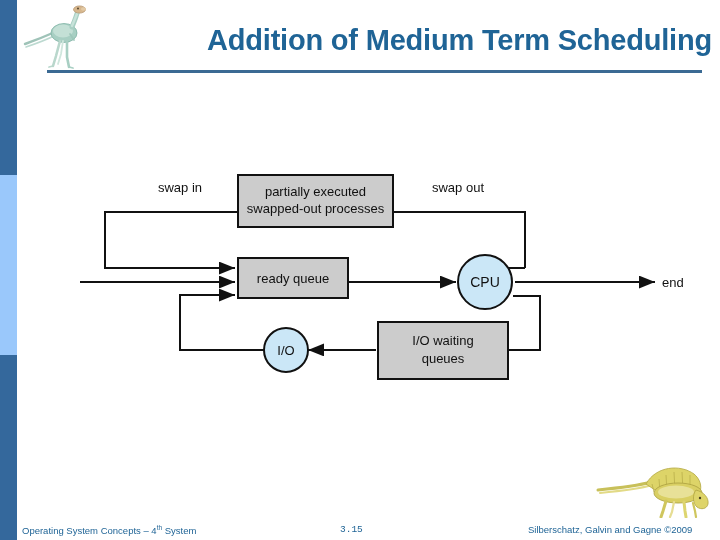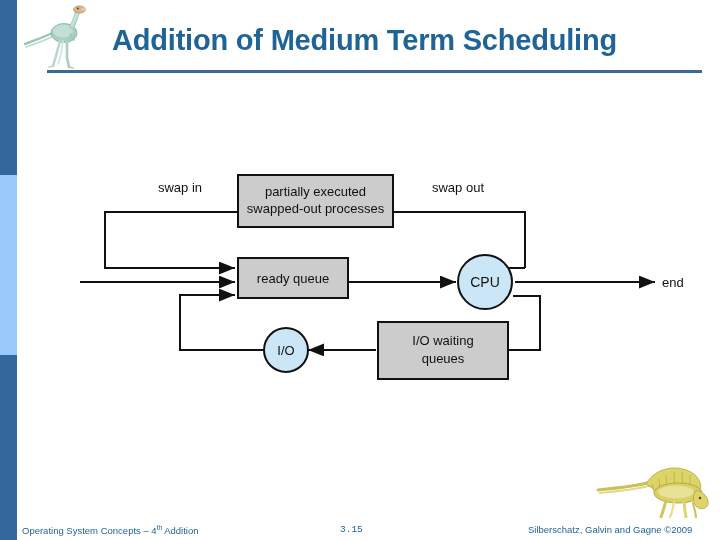--- a/index.html
+++ b/index.html
@@ -25,20 +25,21 @@
   .bar-mid    { top: 175px; height: 180px; background: #9ac8fb; }
   .bar-bottom { top: 355px; height: 185px; background: #34689c; }
 
   
   .title-area {
     position: absolute;
     left: 17px;
     top: 0;
     width: 688px;
     height: 100px;
+    text-align: right;
   }
   .slide-title {
     position: absolute;
     left: 95px;
     top: 24px;
     width: 600px;
     font-size: 29px;
     font-weight: bold;
     color: #1f6496;
     letter-spacing: -0.2px;
@@ -221,17 +222,17 @@
     <path d="M100 28 C108 30 113 36 112 42 C111 47 105 48 101 45 C97 42 96 33 100 28 Z" fill="#ded46a" stroke="#b0a544" stroke-width="0.8"></path>
     <circle cx="104" cy="36" r="1.2" fill="#4a4220"></circle>
 
     <path d="M70 39 L67 49 L65 55" stroke="#cfc65e" stroke-width="3" fill="none" stroke-linecap="round"></path>
     <path d="M88 40 L89 49 L90 55" stroke="#ddd56f" stroke-width="3" fill="none" stroke-linecap="round"></path>
     <path d="M78 40 L76 50 L74 55" stroke="#e6dd93" stroke-width="2.2" fill="none" stroke-linecap="round"></path>
     <path d="M97 41 L99 49 L100 55" stroke="#cfc65e" stroke-width="2.2" fill="none" stroke-linecap="round"></path>
   </g>
 </svg>
 
-<div class="footer-left"><span>Operating System Concepts – 4</span><sup>th</sup><span> Addition</span></div>
+<div class="footer-left"><span>Operating System Concepts – 4</span><sup>th</sup><span> System</span></div>
 
 <div class="footer-center">3.15</div>
 
 <div class="footer-right">Silberschatz, Galvin and Gagne ©2009</div>
 
 </body></html>

